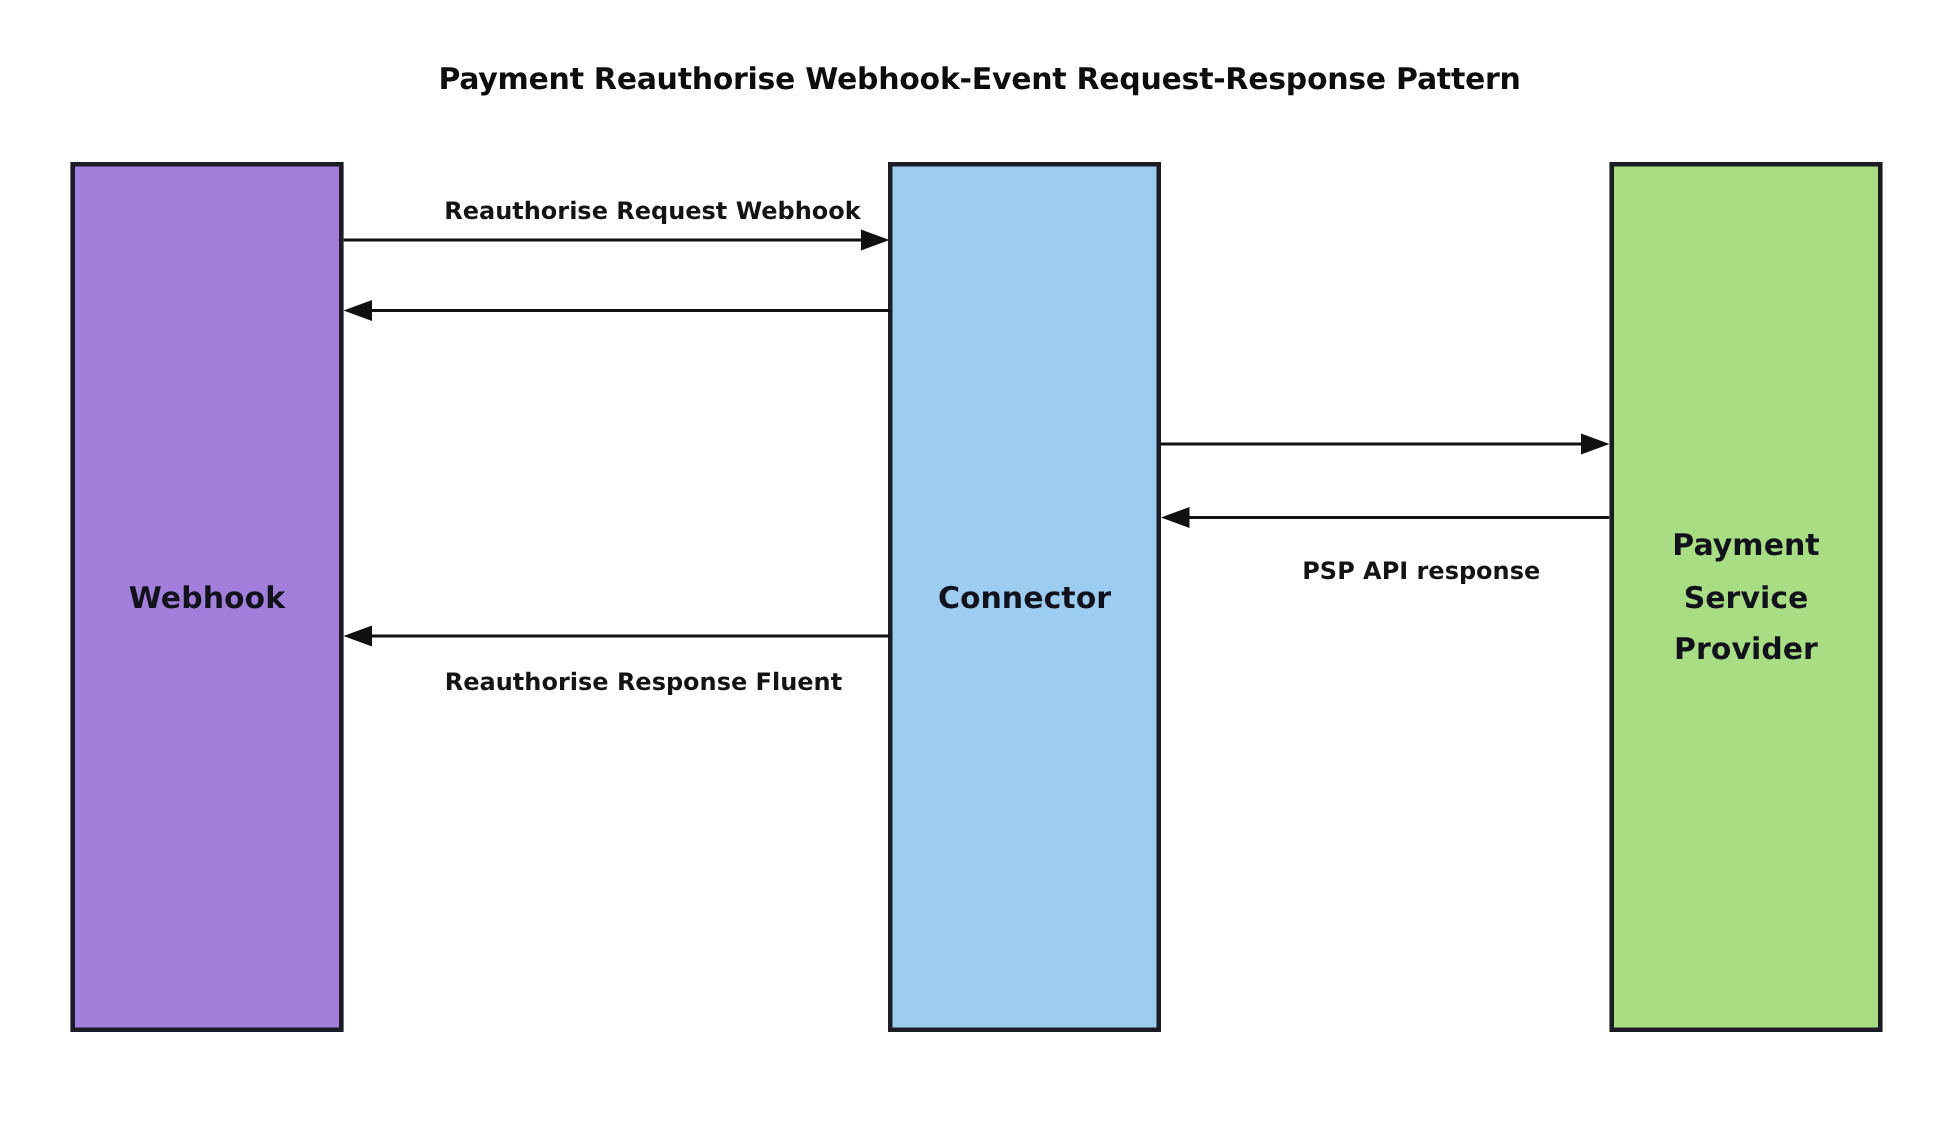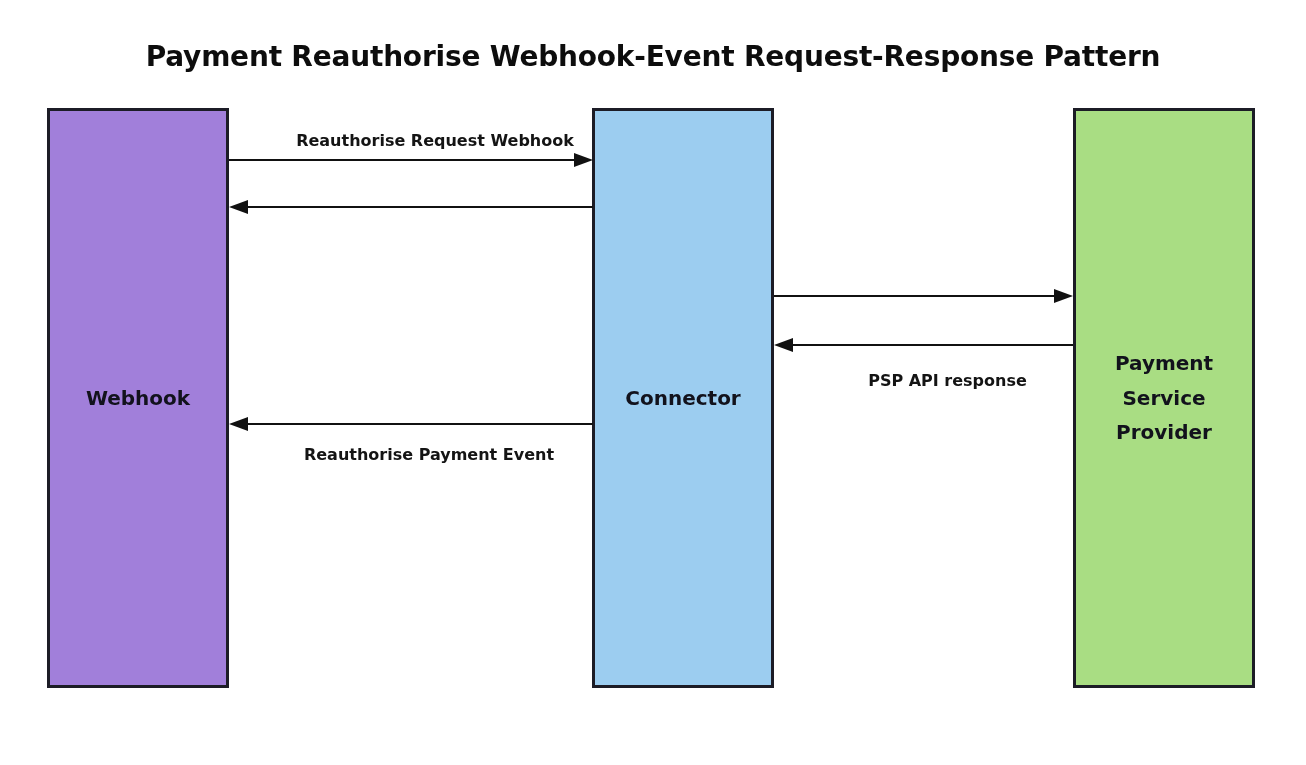--- a/index.html
+++ b/index.html
@@ -14,21 +14,21 @@
     background: #ffffff;
     overflow: hidden;
     font-family: "DejaVu Sans", "Liberation Sans", sans-serif;
   }
   #diagram-title {
     position: absolute;
     left: 0;
     top: 40px;
     width: 1306px;
     text-align: center;
-    font-size: 28px;
+    font-size: 20px;
     font-weight: bold;
     color: #0d0d0d;
     letter-spacing: -0.2px;
   }
   .lane {
     position: absolute;
     box-sizing: border-box;
     border: 3px solid #1c1c26;
     display: flex;
     align-items: center;
@@ -131,15 +131,15 @@
     </svg>
   </div>
   <div class="msg-label" style="left:774px; top:371px; width:299px;">PSP API response</div>
 
   <div class="msg" style="left:229px; top:424px; width:364px;">
     <svg width="364" height="14" viewBox="0 0 364 14" style="margin-top:-7px;">
       <line x1="12" y1="7" x2="364" y2="7" stroke="#111111" stroke-width="2"></line>
       <polygon points="0,7 19,14 19,0" fill="#111111"></polygon>
     </svg>
   </div>
-  <div class="msg-label" style="left:229px; top:445px; width:352px;">Reauthorise Payment Event</div>
+  <div class="msg-label" style="left:229px; top:445px; width:352px;">Reauthorise Response Fluent</div>
 
 </div>
 
 </body></html>

